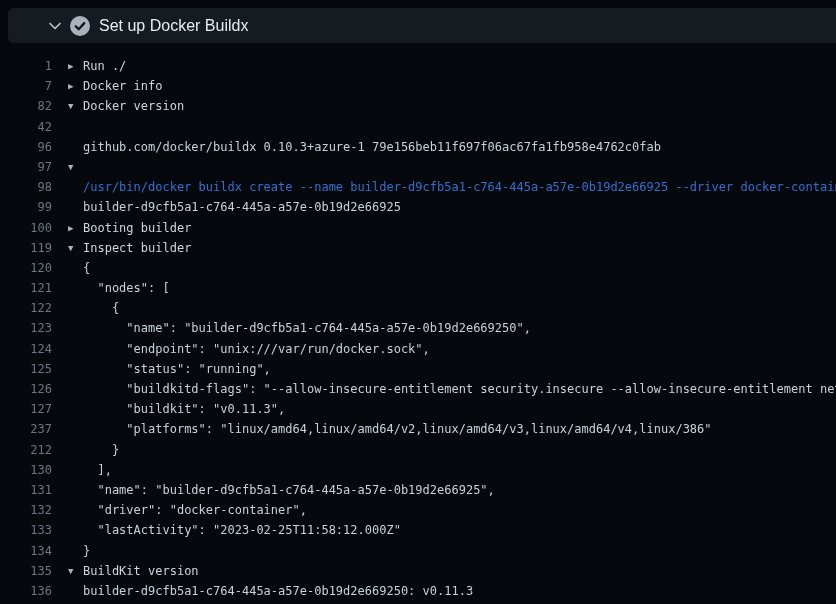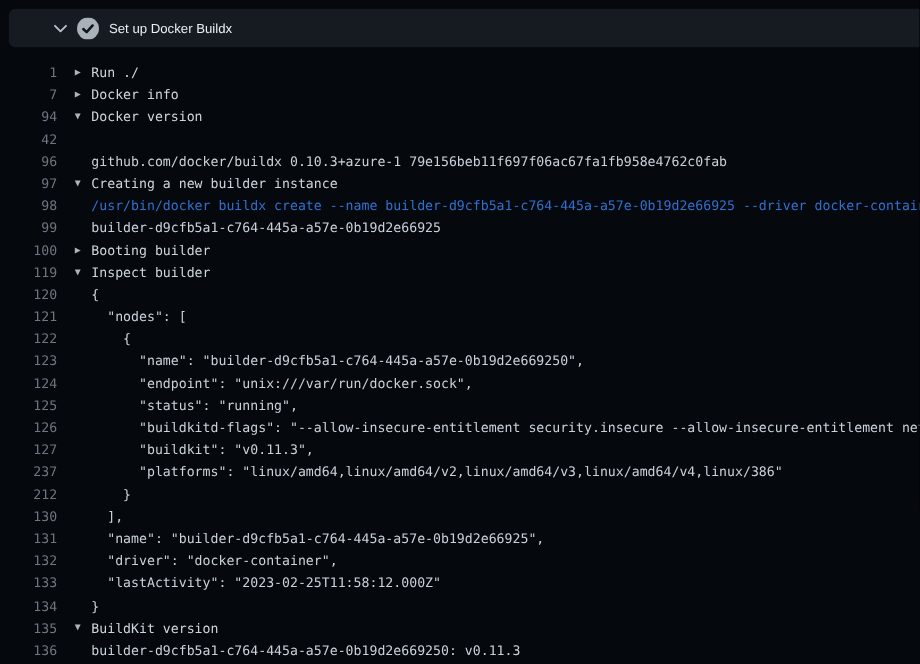--- a/index.html
+++ b/index.html
@@ -41,21 +41,21 @@
   .status-ic {
     margin-left: 7px;
     width: 20px;
     height: 20px;
     display: inline-flex;
     flex: none;
   }
   .step-title {
     margin-left: 9px;
     font-family: "Liberation Sans", "DejaVu Sans", sans-serif;
-    font-size: 12px;
+    font-size: 16px;
     font-weight: 500;
     color: #e6edf3;
     white-space: nowrap;
   }
   
   .log {
     position: absolute;
     top: 43px;
     left: 0;
     right: 0;
@@ -114,24 +114,24 @@
         <circle cx="8" cy="8" r="8" fill="#a9b1ba"></circle>
         <path d="M4.6 8.3 L7 10.6 L11.4 5.7" fill="none" stroke="#10141a" stroke-width="1.8" stroke-linecap="round" stroke-linejoin="round"></path>
       </svg>
     </span>
     <span class="step-title">Set up Docker Buildx</span>
   </div>
 
   <div class="log" id="log">
       <div class="row grp"><span class="num">1</span><span class="content group"><span class="marker">▶</span><span>Run ./</span></span></div>
       <div class="row grp"><span class="num">7</span><span class="content group"><span class="marker">▶</span><span>Docker info</span></span></div>
-      <div class="row grp"><span class="num">94</span><span class="content group"><span class="marker">▼</span><span>Docker version</span></span></div>
+      <div class="row grp"><span class="num">82</span><span class="content group"><span class="marker">▼</span><span>Docker version</span></span></div>
       <div class="row"><span class="num">42</span></div>
       <div class="row"><span class="num">96</span><span class="content out"><span>github.com/docker/buildx 0.10.3+azure-1 79e156beb11f697f06ac67fa1fb958e4762c0fab</span></span></div>
-      <div class="row grp"><span class="num">97</span><span class="content group"><span class="marker">▼</span><span>Creating a new builder instance</span></span></div>
+      <div class="row grp"><span class="num">97</span><span class="content group"><span class="marker">▼</span></span></div>
       <div class="row"><span class="num">98</span><span class="content cmd"><span>/usr/bin/docker buildx create --name builder-d9cfb5a1-c764-445a-a57e-0b19d2e66925 --driver docker-container</span></span></div>
       <div class="row"><span class="num">99</span><span class="content out"><span>builder-d9cfb5a1-c764-445a-a57e-0b19d2e66925</span></span></div>
       <div class="row grp"><span class="num">100</span><span class="content group"><span class="marker">▶</span><span>Booting builder</span></span></div>
       <div class="row grp"><span class="num">119</span><span class="content group"><span class="marker">▼</span><span>Inspect builder</span></span></div>
       <div class="row"><span class="num">120</span><span class="content out"><span>{</span></span></div>
       <div class="row"><span class="num">121</span><span class="content out"><span>  "nodes": [</span></span></div>
       <div class="row"><span class="num">122</span><span class="content out"><span>    {</span></span></div>
       <div class="row"><span class="num">123</span><span class="content out"><span>      "name": "builder-d9cfb5a1-c764-445a-a57e-0b19d2e669250",</span></span></div>
       <div class="row"><span class="num">124</span><span class="content out"><span>      "endpoint": "unix:///var/run/docker.sock",</span></span></div>
       <div class="row"><span class="num">125</span><span class="content out"><span>      "status": "running",</span></span></div>

